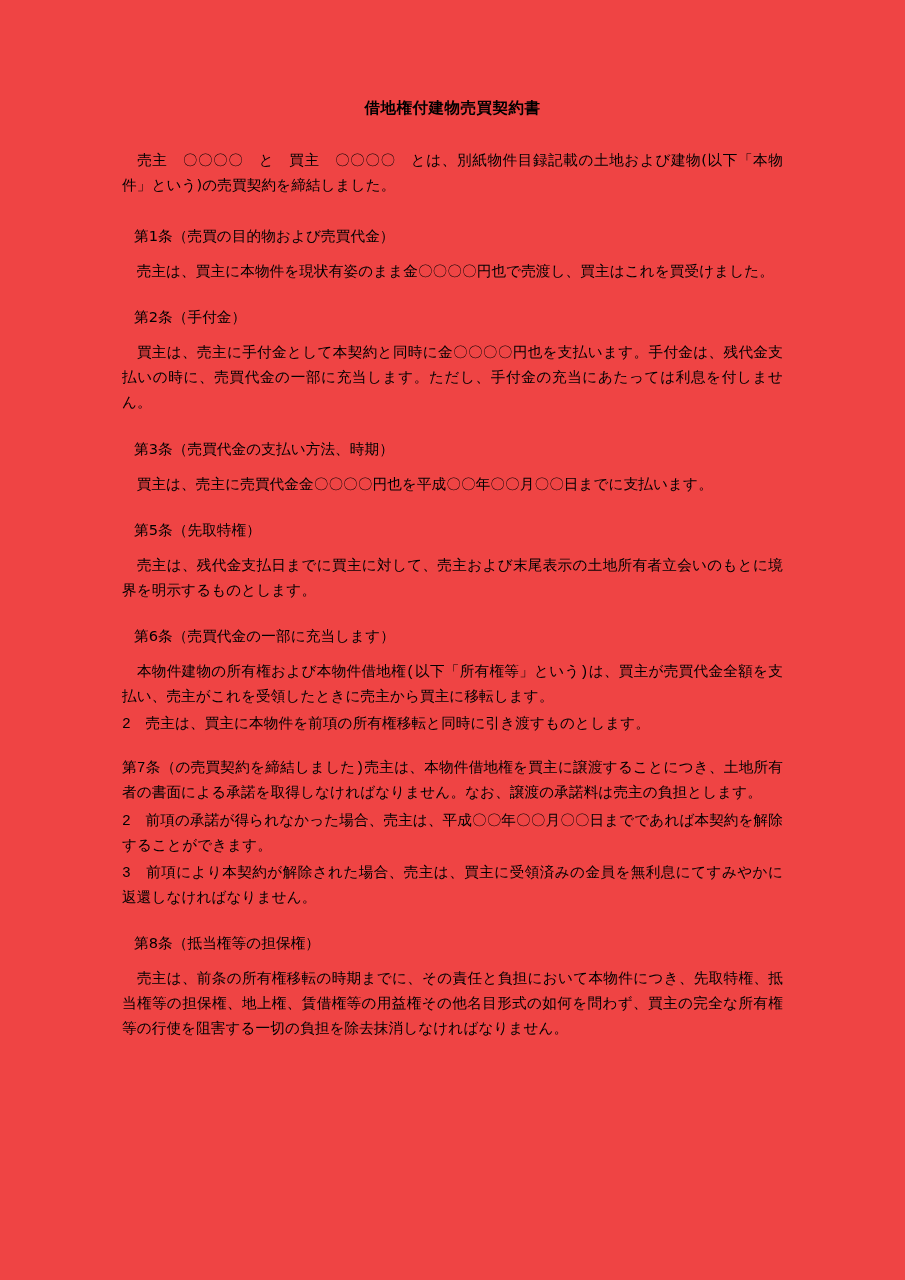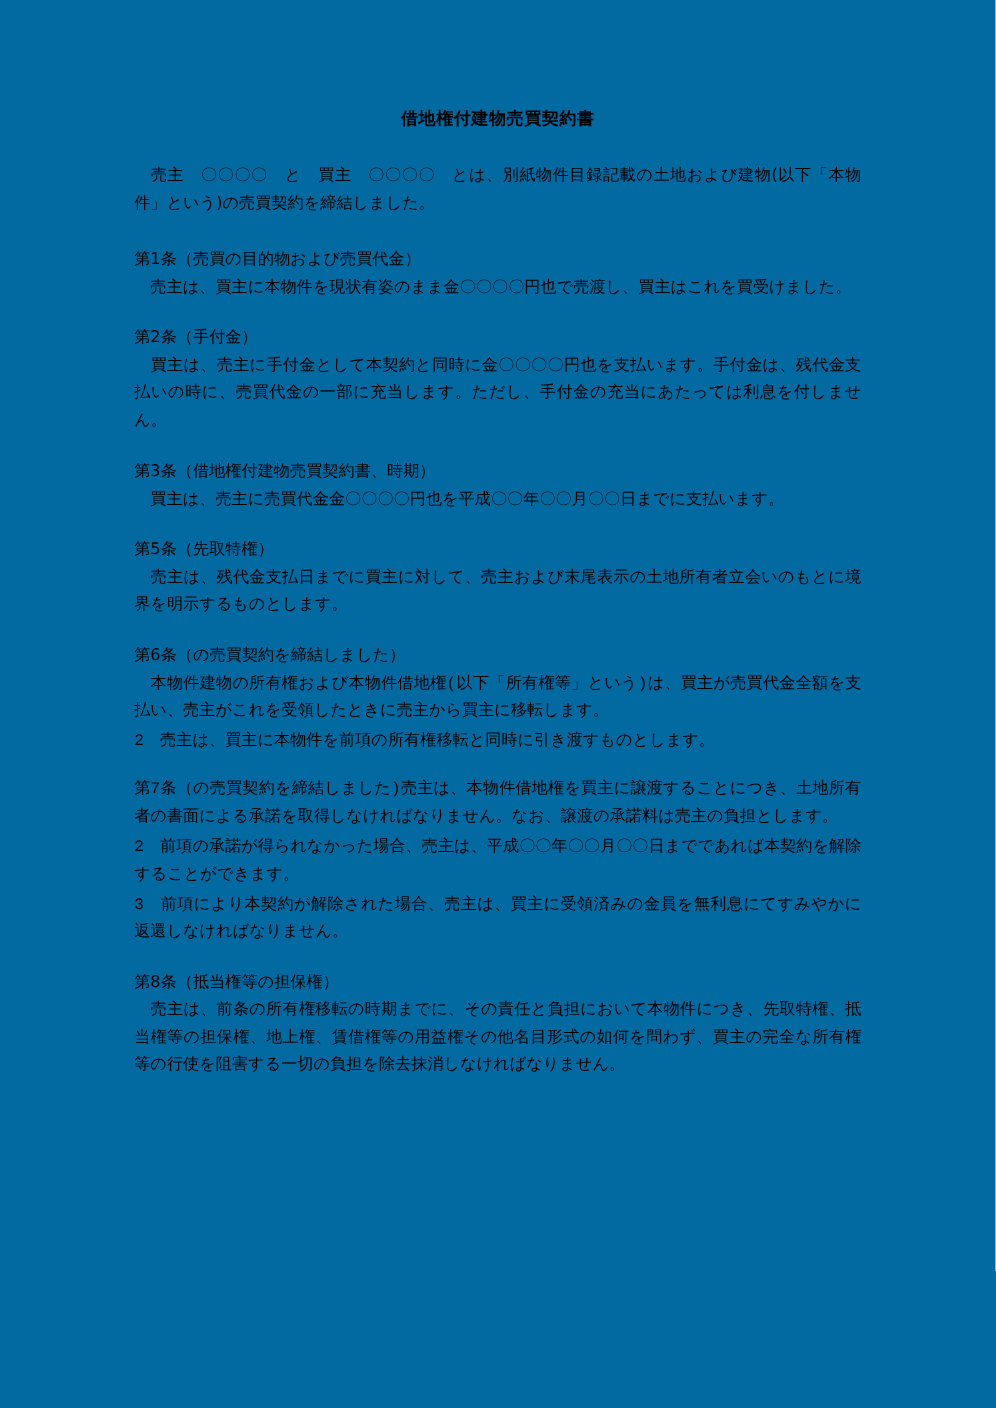--- a/index.html
+++ b/index.html
@@ -8,21 +8,21 @@
     background: #ffffff;
   }
   body {
     font-family: "DejaVu Sans", "Liberation Sans", sans-serif;
     color: #000000;
   }
   .page {
     position: relative;
     width: 905px;
     height: 1280px;
-    background: #0369a1;
+    background: #ef4444;
     box-sizing: border-box;
     padding: 96px 122px 0 122px;
     overflow: hidden;
   }
   .doc-title {
     text-align: center;
     font-size: 15.5px;
     font-weight: bold;
     letter-spacing: 0.5px;
     margin: 0 0 26px 0;
@@ -37,21 +37,21 @@
     letter-spacing: 0.1px;
     white-space: pre-wrap;
   }
   .para.tight {
     margin-bottom: 0;
     font-family: Liberation Mono, monospace;
   }
   .heading {
     font-size: 14.6px;
     line-height: 1.72;
-    margin: 0;
+    margin: 12px;
     letter-spacing: 0.1px;
   }
   .block {
     margin: 0 0 19px 0;
   }
   .block:last-child {
     margin-bottom: 0;
   }
   .lead {
     margin-bottom: 26px;
@@ -72,32 +72,32 @@
       <p class="heading">第1条（売買の目的物および売買代金）</p>
       <p class="para tight">　売主は、買主に本物件を現状有姿のまま金〇〇〇〇円也で売渡し、買主はこれを買受けました。</p>
     </div>
 
     <div class="block">
       <p class="heading">第2条（手付金）</p>
       <p class="para tight">　買主は、売主に手付金として本契約と同時に金〇〇〇〇円也を支払います。手付金は、残代金支払いの時に、売買代金の一部に充当します。ただし、手付金の充当にあたっては利息を付しません。</p>
     </div>
 
     <div class="block">
-      <p class="heading">第3条（借地権付建物売買契約書、時期）</p>
+      <p class="heading">第3条（売買代金の支払い方法、時期）</p>
       <p class="para tight">　買主は、売主に売買代金金〇〇〇〇円也を平成〇〇年〇〇月〇〇日までに支払います。</p>
     </div>
 
 
     <div class="block">
       <p class="heading">第5条（先取特権）</p>
       <p class="para tight">　売主は、残代金支払日までに買主に対して、売主および末尾表示の土地所有者立会いのもとに境界を明示するものとします。</p>
     </div>
 
     <div class="block">
-      <p class="heading">第6条（の売買契約を締結しました）</p>
+      <p class="heading">第6条（売買代金の一部に充当します）</p>
       <p class="para tight">　本物件建物の所有権および本物件借地権(以下「所有権等」という)は、買主が売買代金全額を支払い、売主がこれを受領したときに売主から買主に移転します。</p>
       <p class="para tight">2　売主は、買主に本物件を前項の所有権移転と同時に引き渡すものとします。</p>
     </div>
 
     <div class="block">
       <p class="para tight">第7条（の売買契約を締結しました)売主は、本物件借地権を買主に譲渡することにつき、土地所有者の書面による承諾を取得しなければなりません。なお、譲渡の承諾料は売主の負担とします。</p>
       <p class="para tight">2　前項の承諾が得られなかった場合、売主は、平成〇〇年〇〇月〇〇日までであれば本契約を解除することができます。</p>
       <p class="para tight">3　前項により本契約が解除された場合、売主は、買主に受領済みの金員を無利息にてすみやかに返還しなければなりません。</p>
     </div>
 

